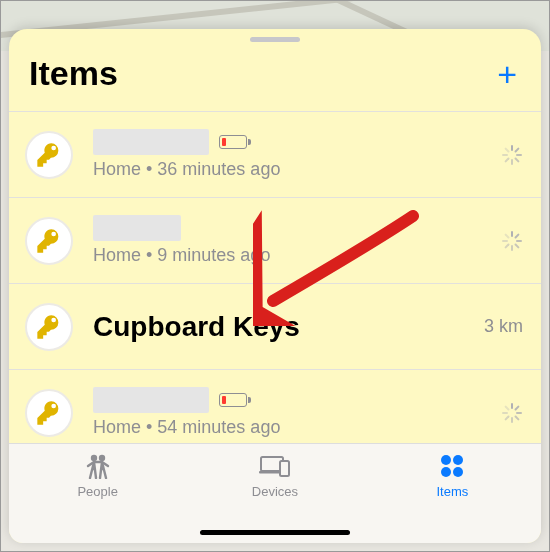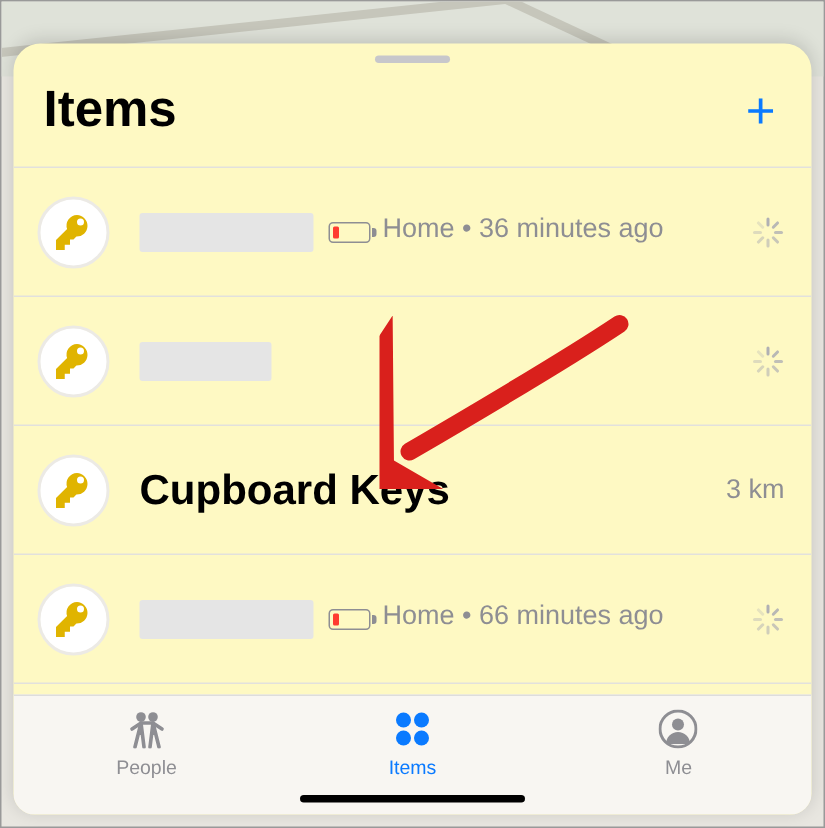--- a/index.html
+++ b/index.html
@@ -87,21 +87,21 @@
   width: 48px; height: 48px;
   border-radius: 50%;
   background: #fff;
   border: 2px solid #eceae5;
   display: flex; align-items: center; justify-content: center;
   margin-right: 20px;
   flex-shrink: 0;
 }
 .key-icon svg { width: 28px; height: 28px; }
 
-.row-main { flex: 1; display: flex; flex-direction: row; gap: 4px; }
+.row-main { flex: 1; display: flex; flex-direction: column; gap: 4px; }
 .title-line { display: flex; align-items: center; gap: 10px; }
 .redacted {
   height: 26px;
   background: #e5e5e5;
   border-radius: 2px;
 }
 .item-title {
   font-size: 28px;
   font-weight: 700;
   color: #000;
@@ -167,21 +167,21 @@
 
 
 .arrow-annot {
   position: absolute;
   pointer-events: none;
   z-index: 50;
 }
 
 
 .tabbar {
-  height: 80px;
+  height: 100px;
   border-top: 1px solid #ddd;
   background: #f8f6f2;
   display: flex;
   align-items: flex-start;
   justify-content: space-around;
   padding-top: 8px;
   position: relative;
 }
 .tab {
   flex:1;
@@ -255,20 +255,21 @@
     <div class="row">
       <div class="key-icon">
         <svg viewBox="0 0 24 24">
             <path fill="#e0b400" d="M14 2a6 6 0 0 0-5.65 8L2 16.35V22h5v-3h3v-3h2l1.65-1.65A6 6 0 1 0 14 2zm2 6a2 2 0 1 1 2-2 2 2 0 0 1-2 2z"></path>
           </svg>
       </div>
       <div class="row-main">
         <div class="title-line">
           <span class="redacted" style="width:88px"></span>
         </div>
+        <div class="subtitle">Home • 9 minutes ago</div>
       </div>
       <div class="row-right">
         <div class="spinner">
           <span></span>
             <span></span>
             <span></span>
             <span></span>
             <span></span>
             <span></span>
             <span></span>
@@ -300,21 +301,21 @@
       <div class="row-main">
         <div class="title-line">
           <span class="redacted" style="width:116px"></span>
           <span class="battery">
             <span class="body">
                 <span class="fill"></span>
               </span>
               <span class="cap"></span>
           </span>
         </div>
-        <div class="subtitle">Home • 66 minutes ago</div>
+        <div class="subtitle">Home • 54 minutes ago</div>
       </div>
       <div class="row-right">
         <div class="spinner">
           <span></span>
             <span></span>
             <span></span>
             <span></span>
             <span></span>
             <span></span>
             <span></span>
@@ -331,41 +332,41 @@
         <svg width="30" height="26" viewBox="0 0 30 26">
           <circle cx="11" cy="5" r="3.2" fill="#8e8e93"></circle>
           <circle cx="19" cy="5" r="3.2" fill="#8e8e93"></circle>
           <path d="M11 9 L7 25 M11 9 L13 25 M11 9 L11 16" stroke="#8e8e93" stroke-width="2.4" stroke-linecap="round"></path>
           <path d="M19 9 L17 25 M19 9 L23 25 M19 9 L19 16" stroke="#8e8e93" stroke-width="2.4" stroke-linecap="round"></path>
           <path d="M5 13 L11 9 L19 9 L25 13" stroke="#8e8e93" stroke-width="2.4" fill="none" stroke-linecap="round"></path>
         </svg>
       </div>
       <span>People</span>
     </div>
+    <div class="tab">
+      <div class="icon">
+        <svg width="34" height="24" viewBox="0 0 34 24">
+          <rect x="3" y="3" width="22" height="14" rx="1.5" fill="none" stroke="#8e8e93" stroke-width="2"></rect>
+          <rect x="1" y="17" width="26" height="2.5" rx="1" fill="#8e8e93"></rect>
+          <rect x="22" y="7" width="9" height="15" rx="1.5" fill="#f8f6f2" stroke="#8e8e93" stroke-width="2"></rect>
+        </svg>
+      </div>
+      <span>Devices</span>
+    </div>
     <div class="tab active">
       <div class="icon">
         <svg width="26" height="26" viewBox="0 0 26 26">
           <circle cx="7" cy="7" r="5" fill="#0a7aff"></circle>
           <circle cx="19" cy="7" r="5" fill="#0a7aff"></circle>
           <circle cx="7" cy="19" r="5" fill="#0a7aff"></circle>
           <circle cx="19" cy="19" r="5" fill="#0a7aff"></circle>
         </svg>
       </div>
       <span>Items</span>
     </div>
-    <div class="tab">
-      <div class="icon">
-        <svg width="26" height="26" viewBox="0 0 26 26">
-          <circle cx="13" cy="13" r="12" fill="none" stroke="#8e8e93" stroke-width="2"></circle>
-          <circle cx="13" cy="10" r="4" fill="#8e8e93"></circle>
-          <path d="M5 23 a8 8 0 0 1 16 0" fill="#8e8e93"></path>
-        </svg>
-      </div>
-      <span>Me</span>
-    </div>
     <div class="home-indicator"></div>
   </div>
 </div>
 
 <svg class="arrow-annot" style="left:252px; top:205px; width:170px; height:120px;" viewBox="0 0 170 120">
   <defs>
     <marker id="ah" markerWidth="14" markerHeight="14" refX="3" refY="7" orient="auto">
       <path d="M0,0 L14,7 L0,14 L4,7 Z" fill="#d9201c"></path>
     </marker>
   </defs>

